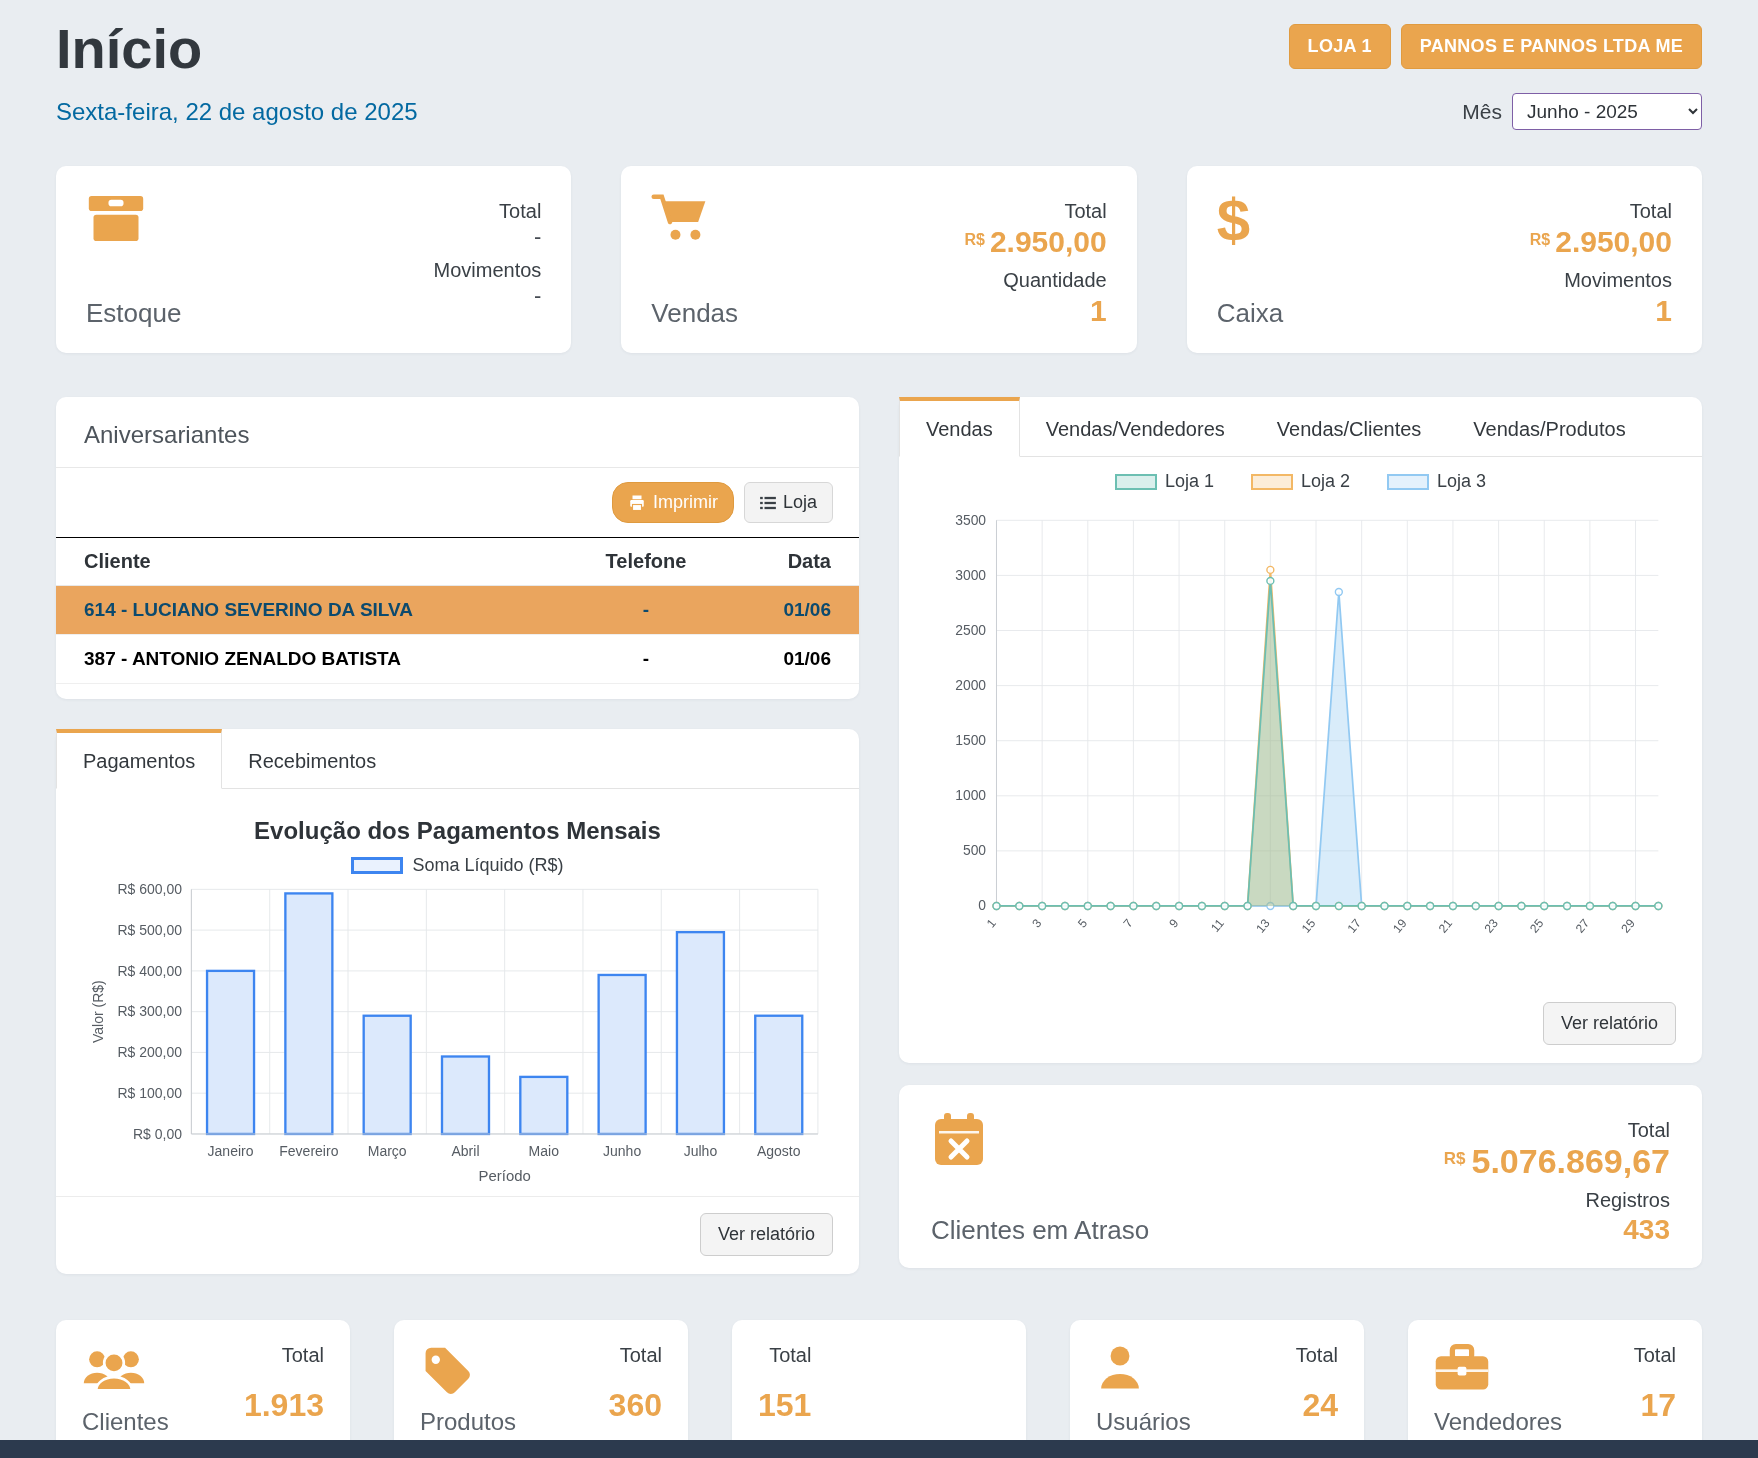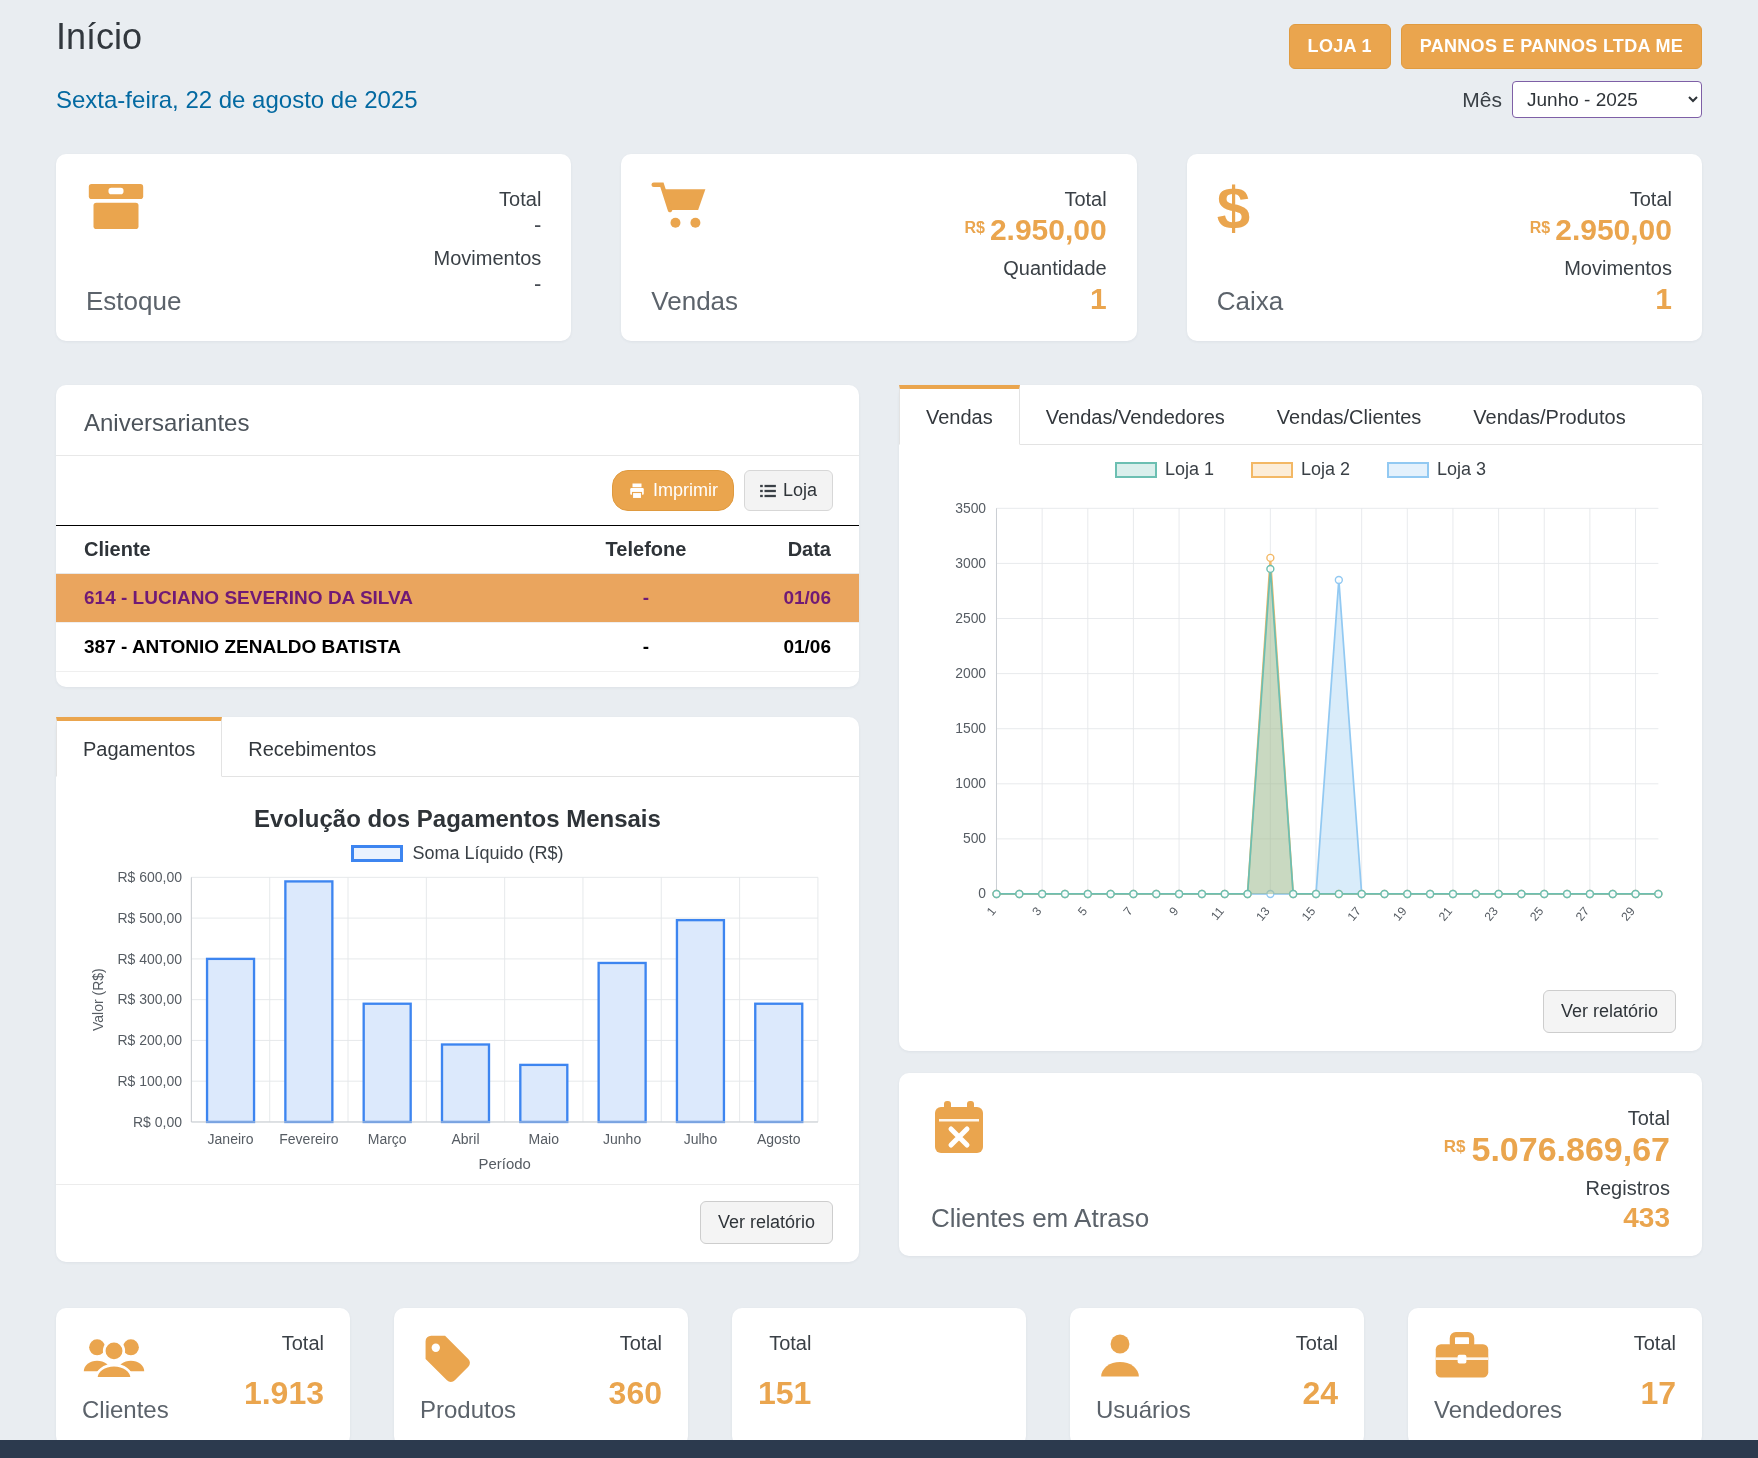--- a/index.html
+++ b/index.html
@@ -1,19 +1,19 @@
 <!DOCTYPE html>
 <html><head>
 <meta charset="utf-8">
 <style>
   *{box-sizing:border-box}
   body{margin:0;width:1758px;height:1458px;background:#e9edf1;font-family:"Liberation Sans",sans-serif;color:#3a4046;position:relative;overflow:hidden}
   .page{padding:16px 56px 0}
   .header-row{display:flex;justify-content:space-between;align-items:flex-start}
-  h1{margin:0;font-size:36px;font-weight:400;color:#32383e}
+  h1{margin:0;font-size:56px;font-weight:700;color:#32383e}
   .top-buttons{display:flex;gap:10px;margin-top:8px}
   button{font-family:inherit;cursor:pointer}
   .btn-orange{background:#EAA54E;border:1px solid #e09b40;color:#fff;font-weight:700;font-size:18px;padding:11px 18px;border-radius:6px;letter-spacing:.3px}
   .subheader-row{display:flex;justify-content:space-between;align-items:center;margin-top:12px}
   .date{font-size:24px;color:#0369a1}
   .month-wrap{display:flex;align-items:center;gap:10px;font-size:21px;color:#3a4046}
   select{font-size:19px;padding:6px 10px;border:1px solid #7e5fa6;border-radius:4px;background:#fff;color:#2f3439;min-width:190px;font-family:inherit}
   .summary-row{display:flex;gap:50px;margin-top:36px}
   .card{background:#fff;border-radius:10px;box-shadow:0 1px 3px rgba(40,50,60,.06)}
   .summary-card{flex:1;padding:26px 30px 24px;display:flex;justify-content:space-between}
@@ -33,21 +33,21 @@
   .bday-card{height:302px;overflow:hidden}
   .bday-header{padding:24px 28px 18px;font-size:24px;color:#4d545b;border-bottom:1px solid #e8e8e8}
   .bday-actions{display:flex;justify-content:flex-end;gap:10px;padding:14px 26px}
   .btn-print{display:flex;align-items:center;gap:7px;background:#EAA54E;border:1px solid #df9a3f;color:#fff;font-size:18px;padding:9px 15px;border-radius:16px}
   .btn-ficha{display:flex;align-items:center;gap:7px;background:#f3f3f3;border:1px solid #d7d7d7;color:#2f3439;font-size:18px;padding:9px 15px;border-radius:6px}
   .bday-table-head{display:flex;padding:12px 28px;font-size:20px;font-weight:700;border-top:1px solid #000000;border-bottom:1px solid #e8e8e8;color:#2e3338}
   .col-client{flex:1;white-space:nowrap;overflow:hidden}
   .col-phone{width:170px;text-align:center}
   .col-date{width:100px;text-align:right}
   .bday-row{display:flex;align-items:center;padding:13px 28px;font-size:19px;font-weight:700;border-bottom:1px solid #efefef;color:#000000;cursor:pointer}
-  .bday-row.highlighted{background:#EAA55E;color:#701a75}
+  .bday-row.highlighted{background:#EAA55E;color:#0c4a6e}
   .tab-bar{display:flex;border-bottom:1px solid #e3e3e3}
   .tab{padding:17px 26px 15px;font-size:20px;color:#33383d;border-top:4px solid transparent;cursor:pointer}
   .tab.active{border-top-color:#EAA54E;border-right:1px solid #e3e3e3;border-left:1px solid #e3e3e3;background:#fff;margin-bottom:-1px;border-bottom:1px solid #fff}
   .chart-area{padding:16px 28px 4px}
   .chart-title{text-align:center;font-size:24px;font-weight:700;color:#2e3338;margin:12px 0 10px}
   .legend{display:flex;justify-content:center;align-items:center;gap:9px;font-size:18px;color:#3a4046;margin-bottom:4px;flex-wrap:wrap}
   .legend-box{width:52px;height:17px;border:3px solid #3D85F0;background:#EAF2FE;display:inline-block}
   .legend-item{display:flex;align-items:center;gap:8px;margin:0 14px}
   .legend-box2{width:42px;height:16px;border:2px solid;display:inline-block}
   .card-footer{display:flex;justify-content:flex-end;padding:12px 26px 18px}

